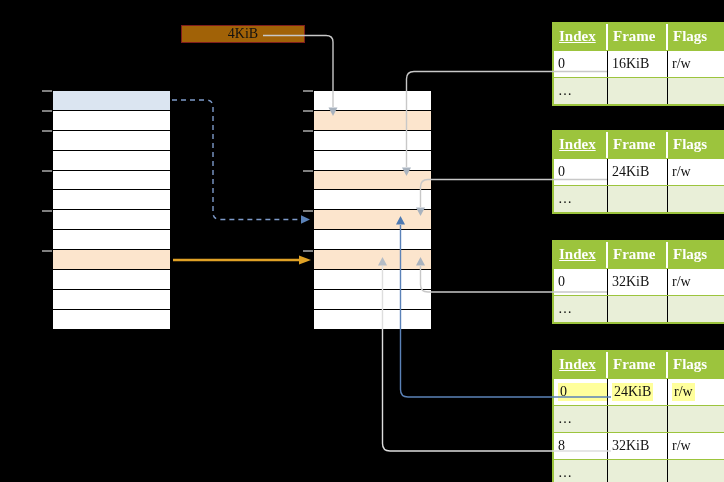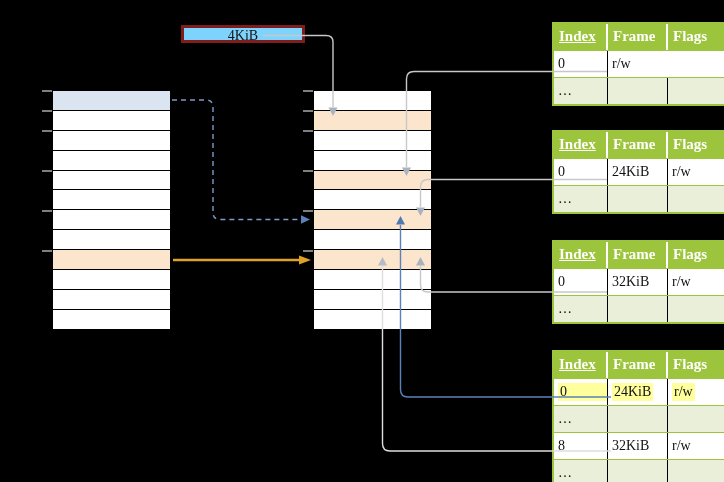--- a/index.html
+++ b/index.html
@@ -1,21 +1,21 @@
 <!DOCTYPE html>
 <html><head>
 <meta charset="utf-8">
 <style>
   html,body{margin:0;padding:0;background:#000;}
   .canvas{position:relative;width:724px;height:482px;background:#000;overflow:hidden;
           font-family:"Liberation Serif","DejaVu Serif",serif;}
 
   
   .size-label{position:absolute;left:181px;top:25px;width:124px;height:18px;
-              background:#7dd3fc;border:3px solid #7f1d1d;box-sizing:border-box;
+              background:#a16207;border:1px solid #7f1d1d;box-sizing:border-box;
               text-align:center;line-height:16px;font-size:14px;color:#111;}
 
   
   .memcol{position:absolute;top:90px;width:119px;height:241px;
           border:1px solid #000;box-sizing:border-box;background:#fff;}
   .memcol.left{left:52px;}
   .memcol.middle{left:313px;}
   .mrow{height:19.9px;box-sizing:border-box;border-bottom:1px solid #000;}
   .mrow:last-child{border-bottom:none;}
   .mrow[data-fill="white"]{background:#ffffff;}
@@ -104,20 +104,21 @@
   </div>
 
   <div class="ftable t1">
     <div class="thead">
       <div class="hcell c1">Index</div>
       <div class="hcell c2">Frame</div>
       <div class="hcell c3">Flags</div>
     </div>
     <div class="trow" data-shade="white">
       <div class="tcell c1"><span>0</span></div>
+      <div class="tcell c2"><span>16KiB</span></div>
       <div class="tcell c3"><span>r/w</span></div>
     </div>
     <div class="trow" data-shade="green">
       <div class="tcell c1"><span>…</span></div>
       <div class="tcell c2"><span></span></div>
       <div class="tcell c3"><span></span></div>
     </div>
   </div>
 
   <div class="ftable t2">

